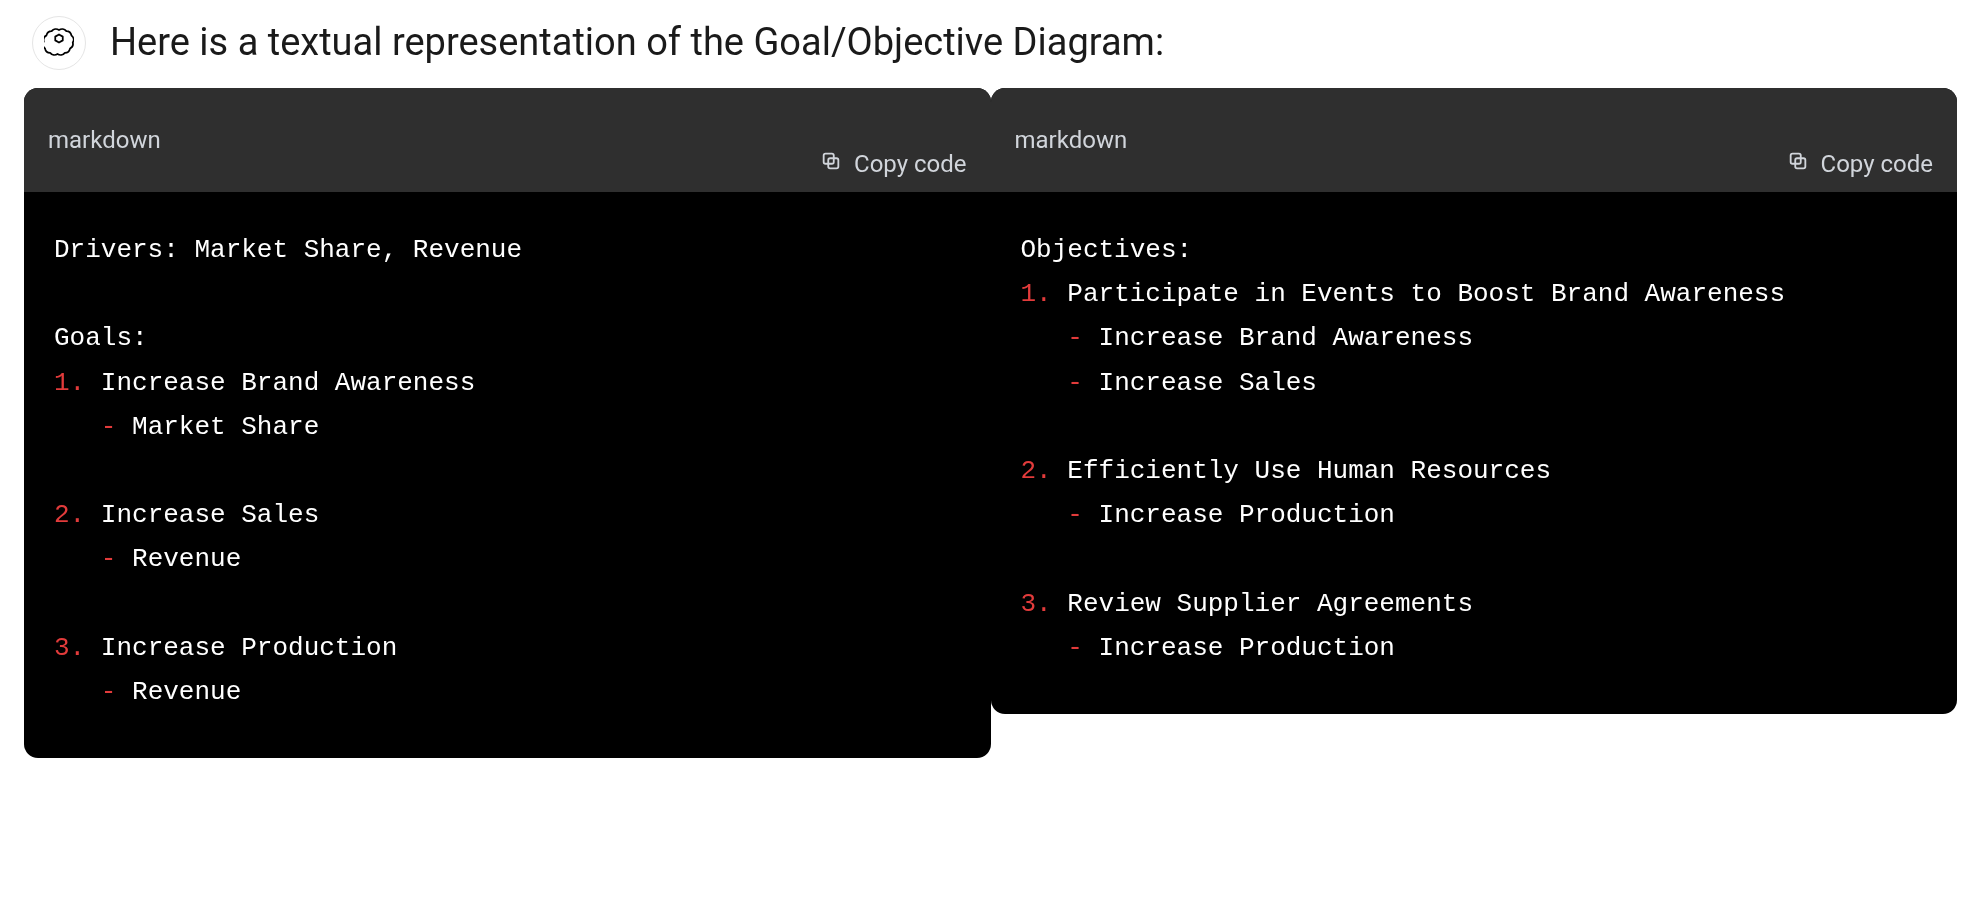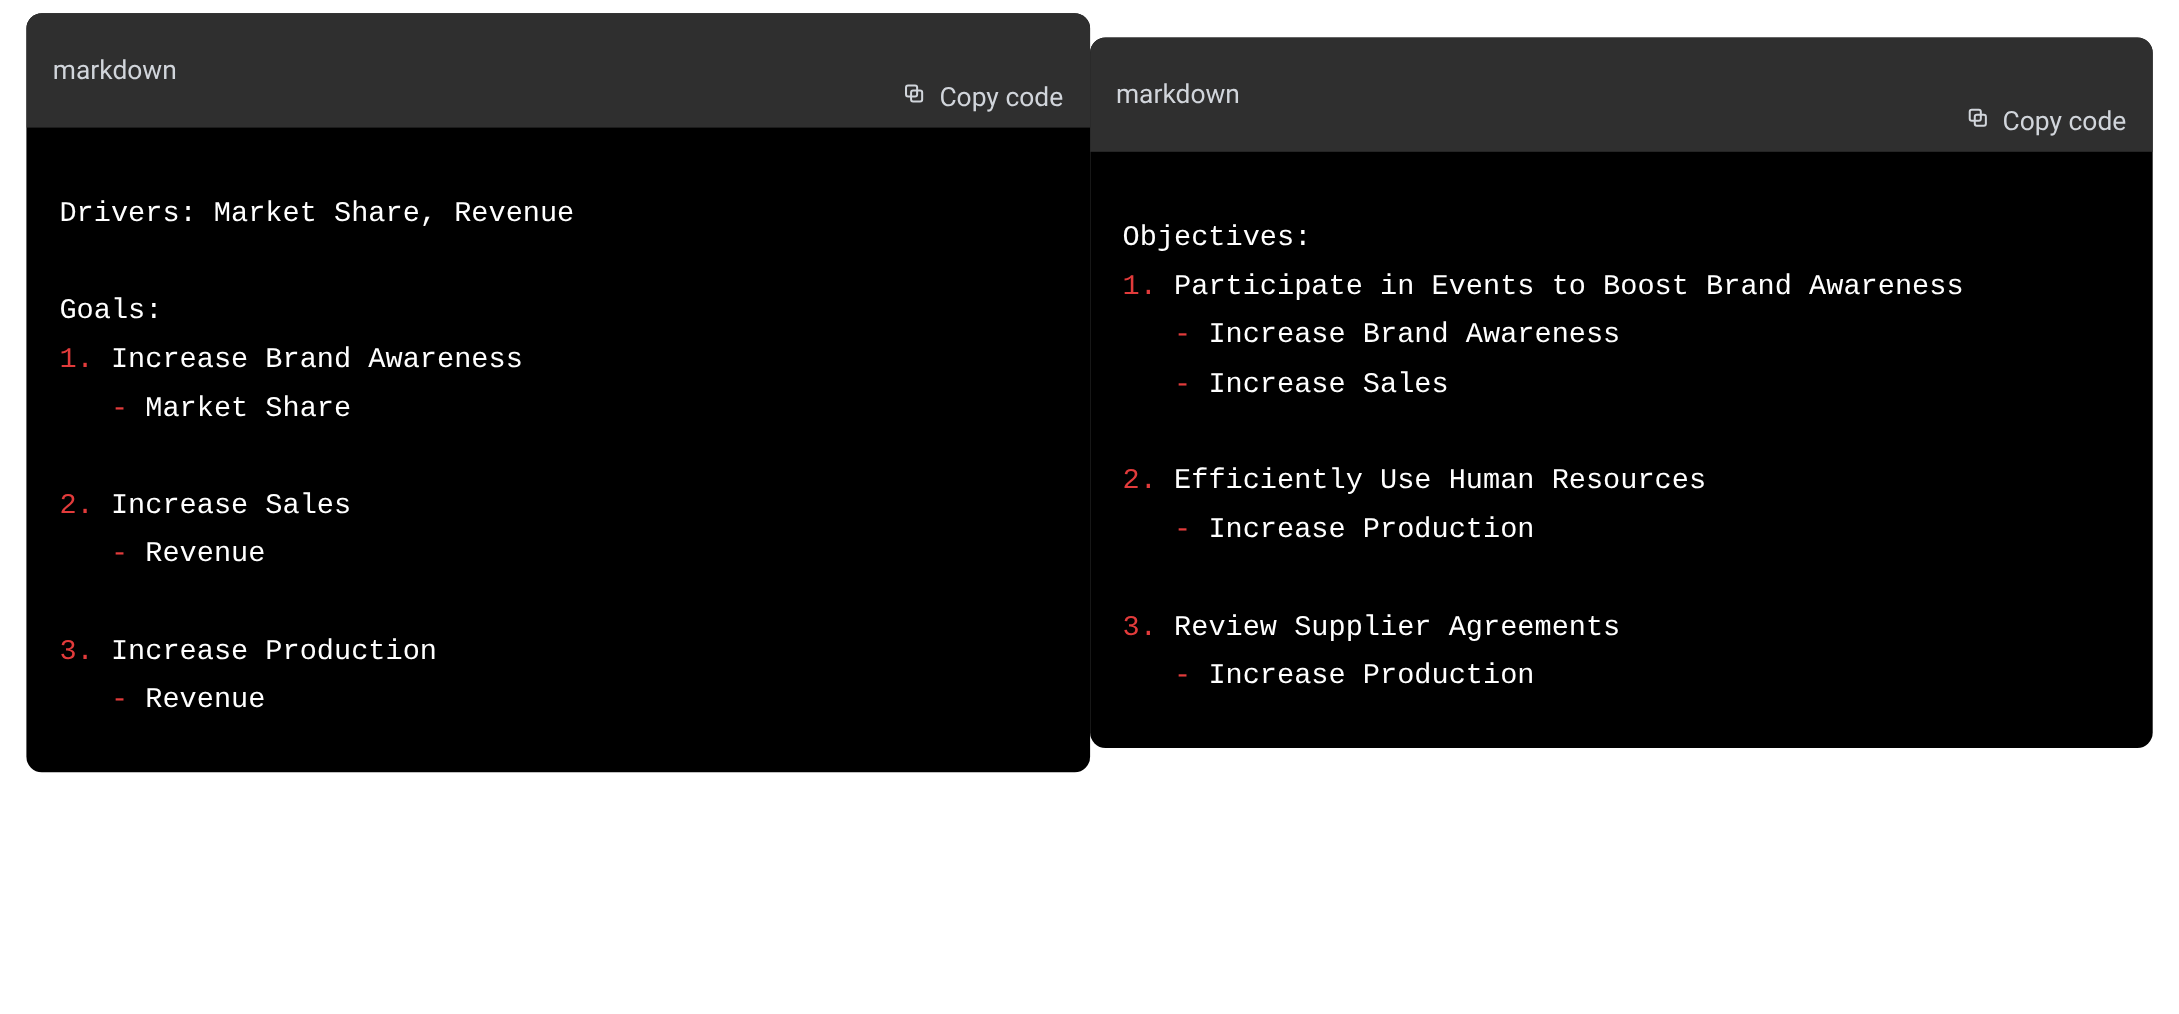--- a/index.html
+++ b/index.html
@@ -39,21 +39,21 @@
   }
   .intro-text {
     font-size: 38px;
     font-weight: 400;
     color: #1a1a1a;
     line-height: 1.25;
   }
 
   .blocks {
     display: flex;
-    align-items: center;
+    align-items: flex-start;
   }
   .code-block {
     flex: 1 1 0;
     background: #000000;
     border-radius: 14px;
     overflow: hidden;
     display: flex;
     flex-direction: column;
   }
   .cb-header {
@@ -79,35 +79,46 @@
     padding: 0;
     font-family: inherit;
     margin-top: 48px;
   }
   .cb-copy svg {
     width: 22px;
     height: 22px;
     stroke: #d1d5db;
   }
   .cb-body {
-    padding: 56px 30px 44px 30px;
+    padding: 36px 30px 44px 30px;
     font-family: "SFMono-Regular", Consolas, "Liberation Mono", Menlo, monospace;
     font-size: 26px;
     line-height: 1.7;
     color: #ffffff;
     white-space: pre;
   }
   .num { color: #e23b3b; }
   .dash { color: #e23b3b; }
 </style>
 </head>
 <body>
 
 <div class="page">
 
+  <div class="intro-row">
+    <div class="avatar">
+      <span>
+        <svg viewBox="0 0 24 24" fill="none" stroke="#000000" stroke-width="1.4" stroke-linejoin="round" stroke-linecap="round">
+          <path d="M12 3.2c1.9-1.2 4.4-0.9 5.9 0.9 1.9 0 3.7 1.4 4.1 3.6 1.7 1.2 2.2 3.6 1 5.5 0.5 1.9-0.4 4-2.2 4.9-0.4 2-2.2 3.4-4.1 3.4-1.5 1.8-4 2.1-5.9 0.9-1.9 1.2-4.4 0.9-5.9-0.9-1.9 0-3.7-1.4-4.1-3.6-1.7-1.2-2.2-3.6-1-5.5-0.5-1.9 0.4-4 2.2-4.9 0.4-2 2.2-3.4 4.1-3.4C7.6 2.3 10.1 2 12 3.2z"></path>
+          <path d="M9 8.5l3-1.7 3 1.7v3l-3 1.7-3-1.7z"></path>
+        </svg>
+      </span>
+    </div>
+    <div class="intro-text">Here is a textual representation of the Goal/Objective Diagram:</div>
+  </div>
 
   <div class="blocks">
 
   <div class="code-block">
         <div class="cb-header">
           <span class="cb-lang">markdown</span>
           <button class="cb-copy">
             <span><svg viewBox="0 0 24 24" fill="none" stroke-width="2" stroke-linecap="round" stroke-linejoin="round">
                 <rect x="9" y="9" width="11" height="11" rx="2"></rect>
                 <rect x="4" y="4" width="11" height="11" rx="2"></rect>

